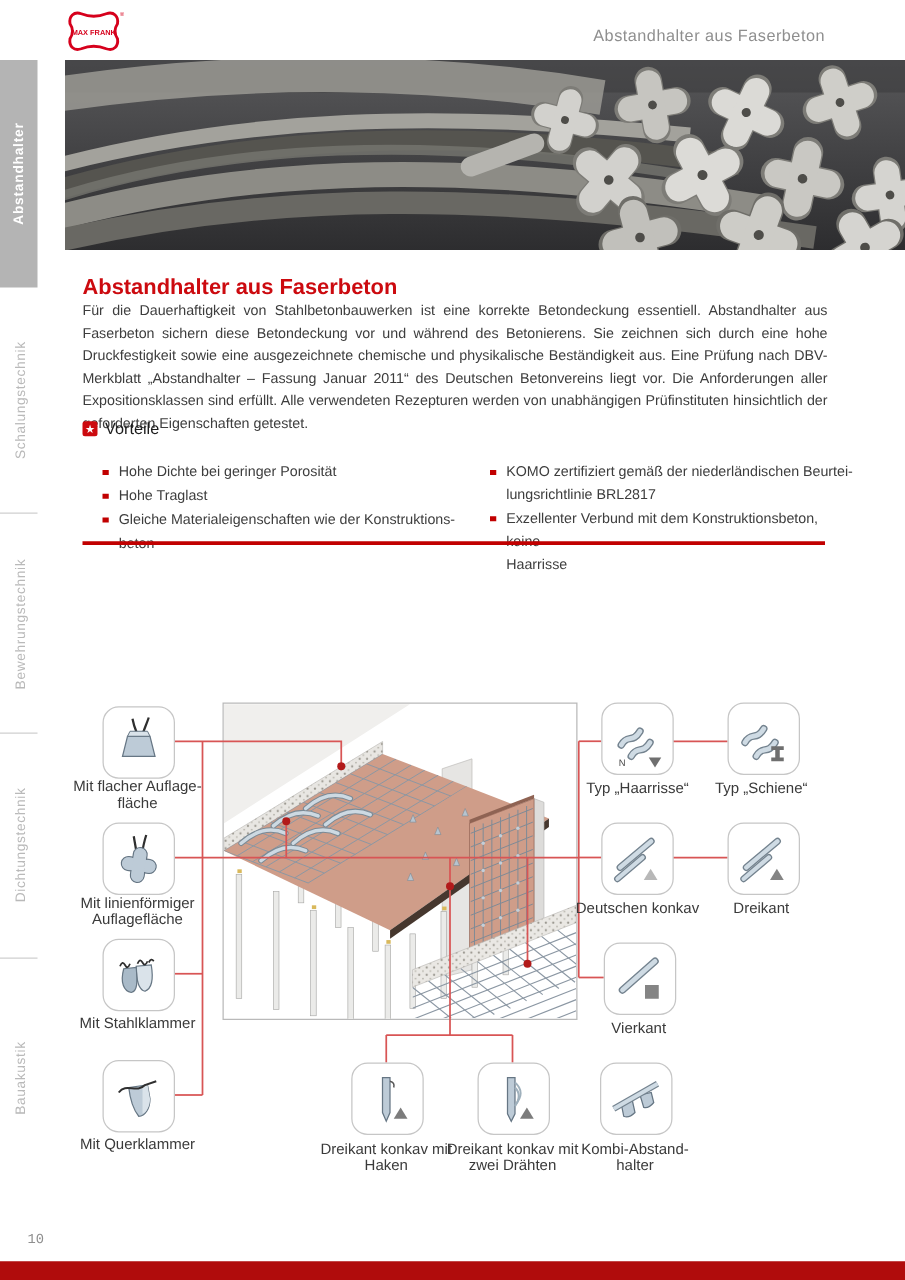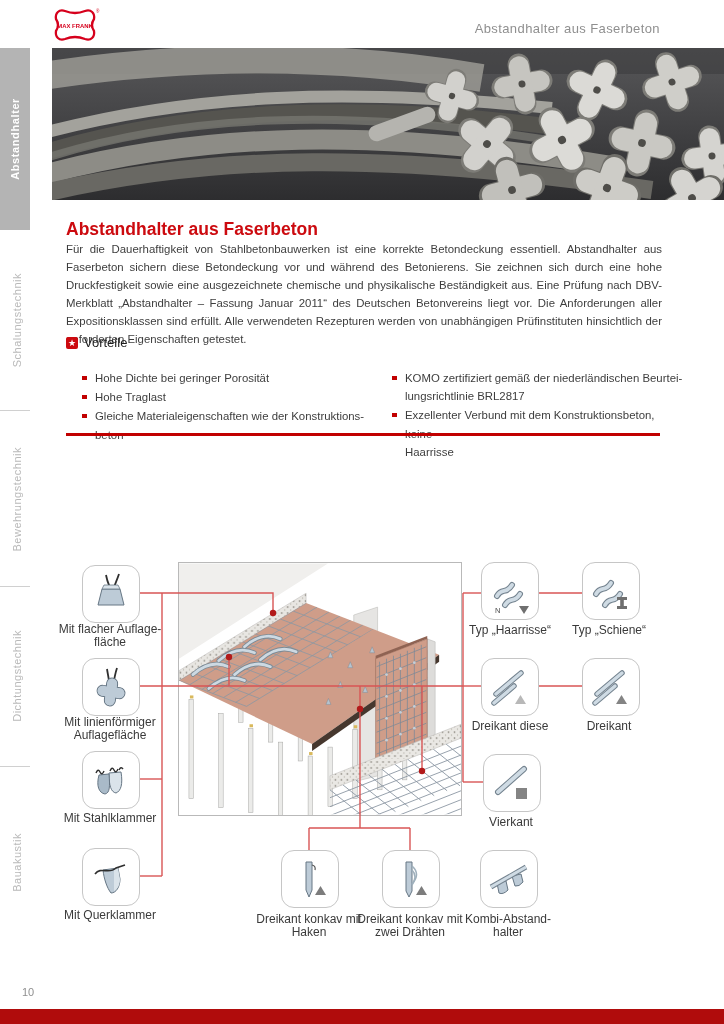--- a/index.html
+++ b/index.html
@@ -37,21 +37,21 @@
   .illu{position:absolute;left:178px;top:562px;width:282px;height:252px;border:1px solid #b9b9b9;background:#fff;z-index:1;}
   .connectors{position:absolute;left:0;top:0;width:724px;height:1024px;pointer-events:none;z-index:3;}
   .nbox{position:absolute;width:56px;height:56px;background:#fff;border:1px solid #c6c6c6;border-radius:13px;
         display:flex;align-items:center;justify-content:center;z-index:4;}
   .nlabel{position:absolute;width:120px;text-align:center;font-size:12px;line-height:12.5px;color:#3a3a3a;
           white-space:pre-line;z-index:4;}
   .marker-n{position:absolute;left:13px;bottom:4px;font-size:7.5px;color:#4a4a4a;z-index:5;}
   .tri-down{position:absolute;right:9px;bottom:5px;width:0;height:0;z-index:5;
             border-left:5px solid transparent;border-right:5px solid transparent;border-top:8px solid #6f6f6f;}
   
-  .pagenum{position:absolute;left:22px;top:986px;font-size:11px;color:#8f8f8f;}
+  .pagenum{position:absolute;left:22px;top:986px;font-size:11px;color:#8f8f8f;font-family:Liberation Mono, monospace;}
   .website{position:absolute;right:64px;top:986px;font-size:11.5px;font-weight:bold;letter-spacing:2px;color:#9c9c9c;margin-top:40px;}
   .footbar{position:absolute;left:0;top:1009px;width:724px;height:15px;background:#b00c0c;}
 </style>
 </head>
 <body>
 
 <div id="page">
 
   <div class="logo">
     <svg width="54" height="40" viewBox="-27 -20 54 40">
@@ -573,21 +573,21 @@
   </div>
 
   <div class="nlabel" style="left:50px;top:623px">Mit flacher Auflage-
 fläche</div>
   <div class="nlabel" style="left:50px;top:716px">Mit linienförmiger
 Auflagefläche</div>
   <div class="nlabel" style="left:50px;top:812px">Mit Stahlklammer</div>
   <div class="nlabel" style="left:50px;top:909px">Mit Querklammer</div>
   <div class="nlabel" style="left:450px;top:624px">Typ „Haarrisse“</div>
   <div class="nlabel" style="left:549px;top:624px">Typ „Schiene“</div>
-  <div class="nlabel" style="left:450px;top:720px">Dreikant diese</div>
+  <div class="nlabel" style="left:450px;top:720px">Deutschen konkav</div>
   <div class="nlabel" style="left:549px;top:720px">Dreikant</div>
   <div class="nlabel" style="left:451px;top:816px">Vierkant</div>
   <div class="nlabel" style="left:249px;top:913px">Dreikant konkav mit
 Haken</div>
   <div class="nlabel" style="left:350px;top:913px">Dreikant konkav mit
 zwei Drähten</div>
   <div class="nlabel" style="left:448px;top:913px">Kombi-Abstand-
 halter</div>
 
   <div class="pagenum">10</div>

